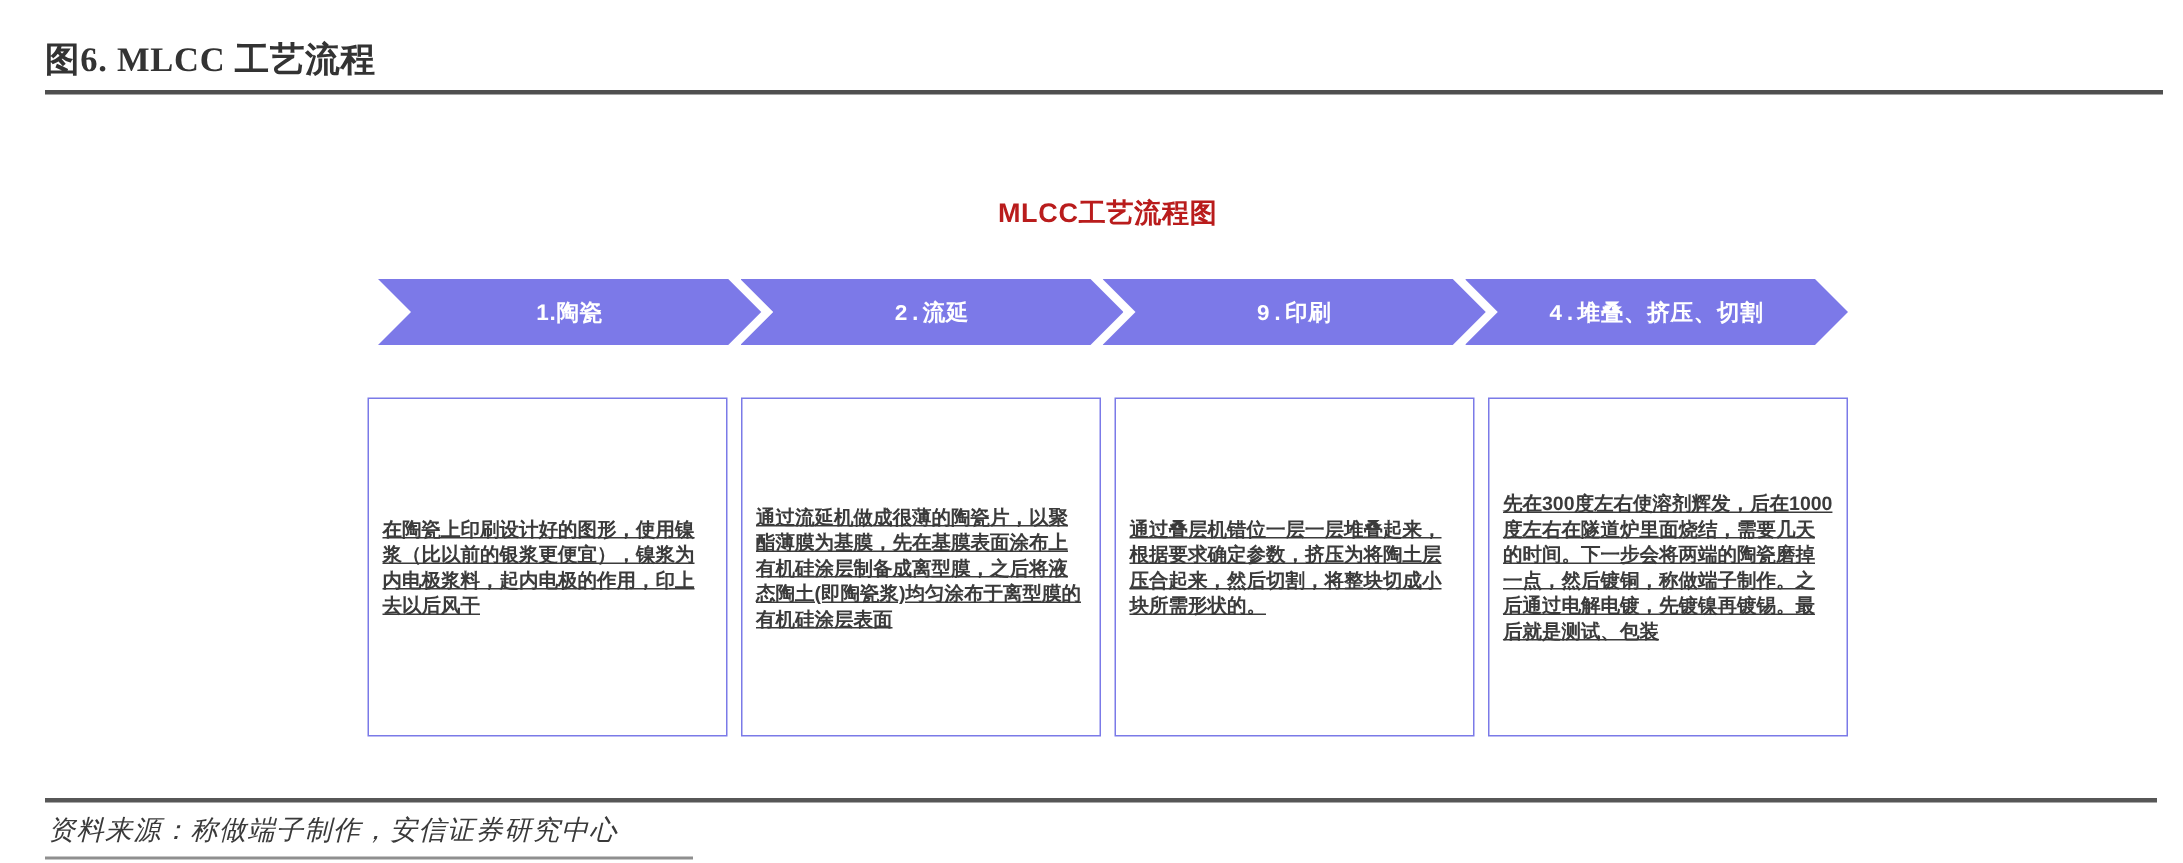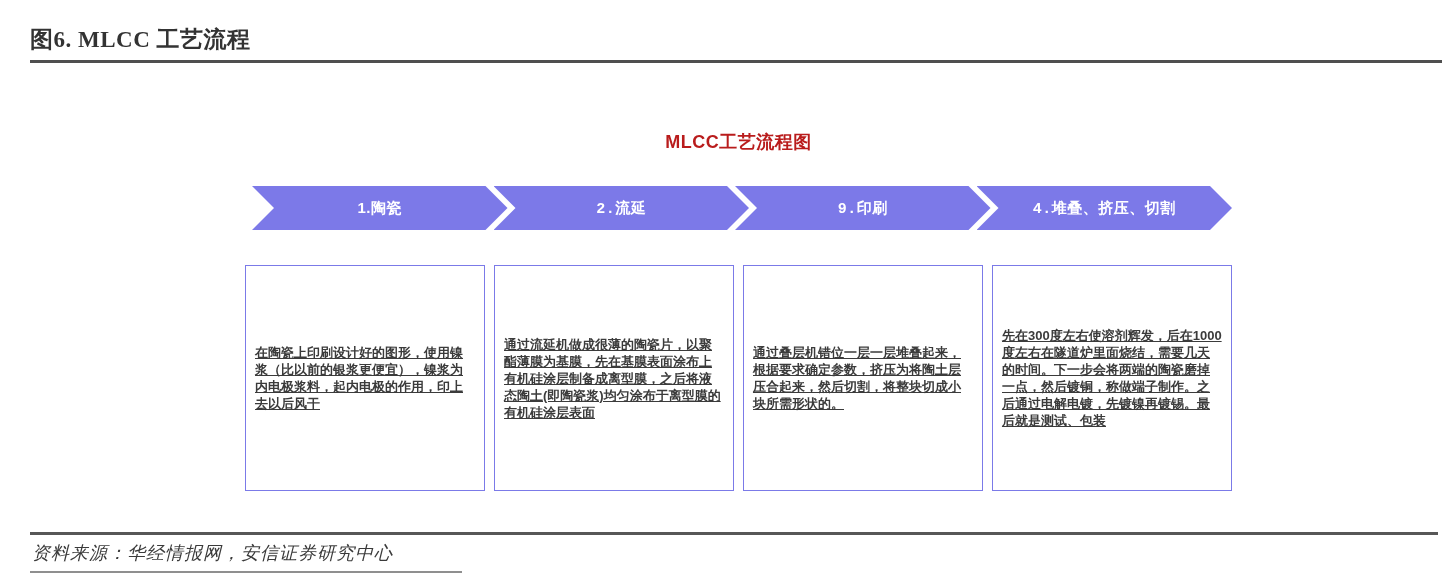--- a/index.html
+++ b/index.html
@@ -110,14 +110,14 @@
     <div class="step-box">
       <p>通过叠层机错位一层一层堆叠起来，根据要求确定参数，挤压为将陶土层压合起来，然后切割，将整块切成小块所需形状的。</p>
     </div>
     <div class="step-box">
       <p>先在300度左右使溶剂辉发，后在1000度左右在隧道炉里面烧结，需要几天的时间。下一步会将两端的陶瓷磨掉一点，然后镀铜，称做端子制作。之后通过电解电镀，先镀镍再镀锡。最后就是测试、包装</p>
     </div>
   </div>
 </div>
 
 <div class="rule-bottom"></div>
-<div class="source-line">资料来源：华经情报网，安信证券研究中心</div>
+<div class="source-line">资料来源：称做端子制作，安信证券研究中心</div>
 <div class="rule-footer"></div>
 
 </body></html>

